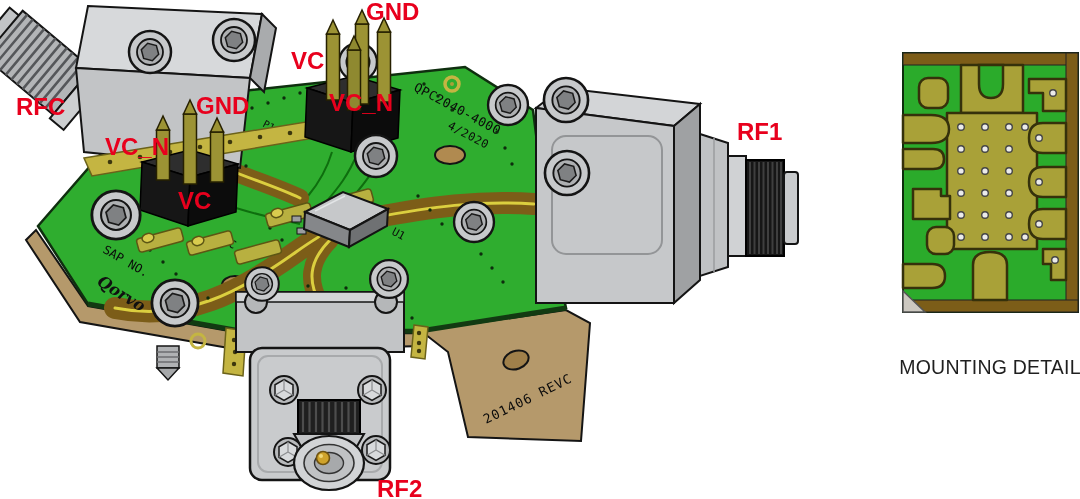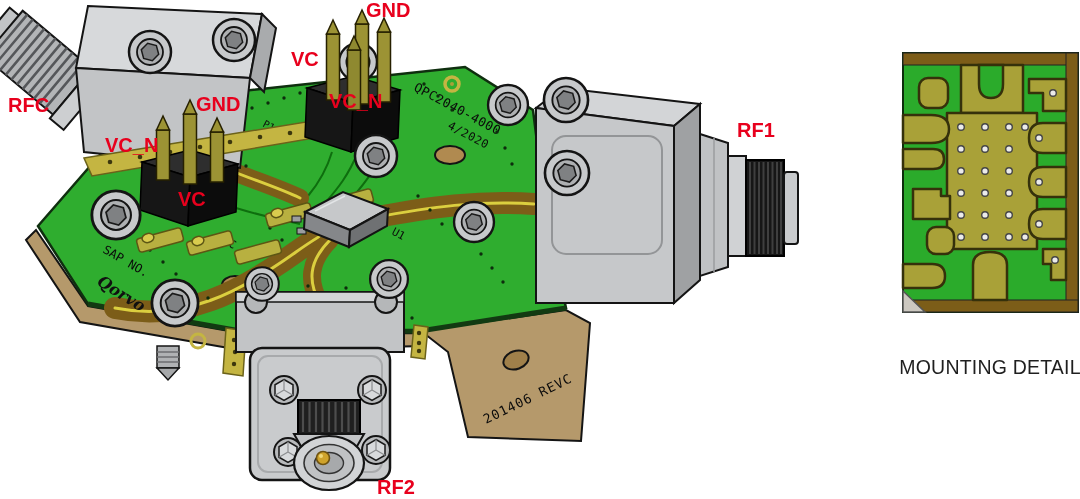--- a/index.html
+++ b/index.html
@@ -1,20 +1,20 @@
 <!DOCTYPE html>
 <html><head>
 <meta charset="utf-8">
 <style>
   html,body{margin:0;padding:0;background:#fff;}
   .stage{position:relative;width:1080px;height:499px;background:#ffffff;overflow:hidden;
          font-family:"Liberation Sans",sans-serif;}
   .stage svg{position:absolute;left:0;top:0;}
   .lbl{position:absolute;font-family:"Liberation Sans",sans-serif;font-weight:700;
-       font-size:20px;line-height:1;color:#e8001d;white-space:nowrap;z-index:5;}
+       font-size:24px;line-height:1;color:#e8001d;white-space:nowrap;z-index:5;}
   .caption{position:absolute;left:893px;top:356px;width:194px;text-align:center;
            font-size:19.5px;letter-spacing:.2px;color:#1f1f1f;z-index:5;}
   .silk{font-family:"DejaVu Sans Mono",monospace;fill:#0b0b0b;}
   .brand{font-family:"DejaVu Serif",serif;font-style:italic;font-weight:700;fill:#101010;}
 </style>
 </head>
 <body>
 
 <div class="stage">
 <svg width="1080" height="499" viewBox="0 0 1080 499">
@@ -309,21 +309,21 @@
           <circle cx="150" cy="40" r="3.3"></circle>
       <circle cx="136" cy="85" r="3.3"></circle>
           <circle cx="136" cy="129" r="3.3"></circle>
           <circle cx="136" cy="171" r="3.3"></circle>
       <circle cx="152" cy="207" r="3.3"></circle>
     </g>
     <polygon points="0,238 22,259 0,259" fill="#ccc8c0" stroke="#555" stroke-width="1.5"></polygon>
   </g>
 </svg>
 
-<div class="lbl" style="left:8px;top:95px">RFC</div>
+<div class="lbl" style="left:16px;top:95px">RFC</div>
 <div class="lbl" style="left:366px;top:0px">GND</div>
 <div class="lbl" style="left:291px;top:49px">VC</div>
 <div class="lbl" style="left:329px;top:91px">VC_N</div>
 <div class="lbl" style="left:196px;top:94px">GND</div>
 <div class="lbl" style="left:105px;top:135px">VC_N</div>
 <div class="lbl" style="left:178px;top:189px">VC</div>
 <div class="lbl" style="left:737px;top:120px">RF1</div>
 <div class="lbl" style="left:377px;top:477px">RF2</div>
 
 <div class="caption">MOUNTING DETAIL</div>

